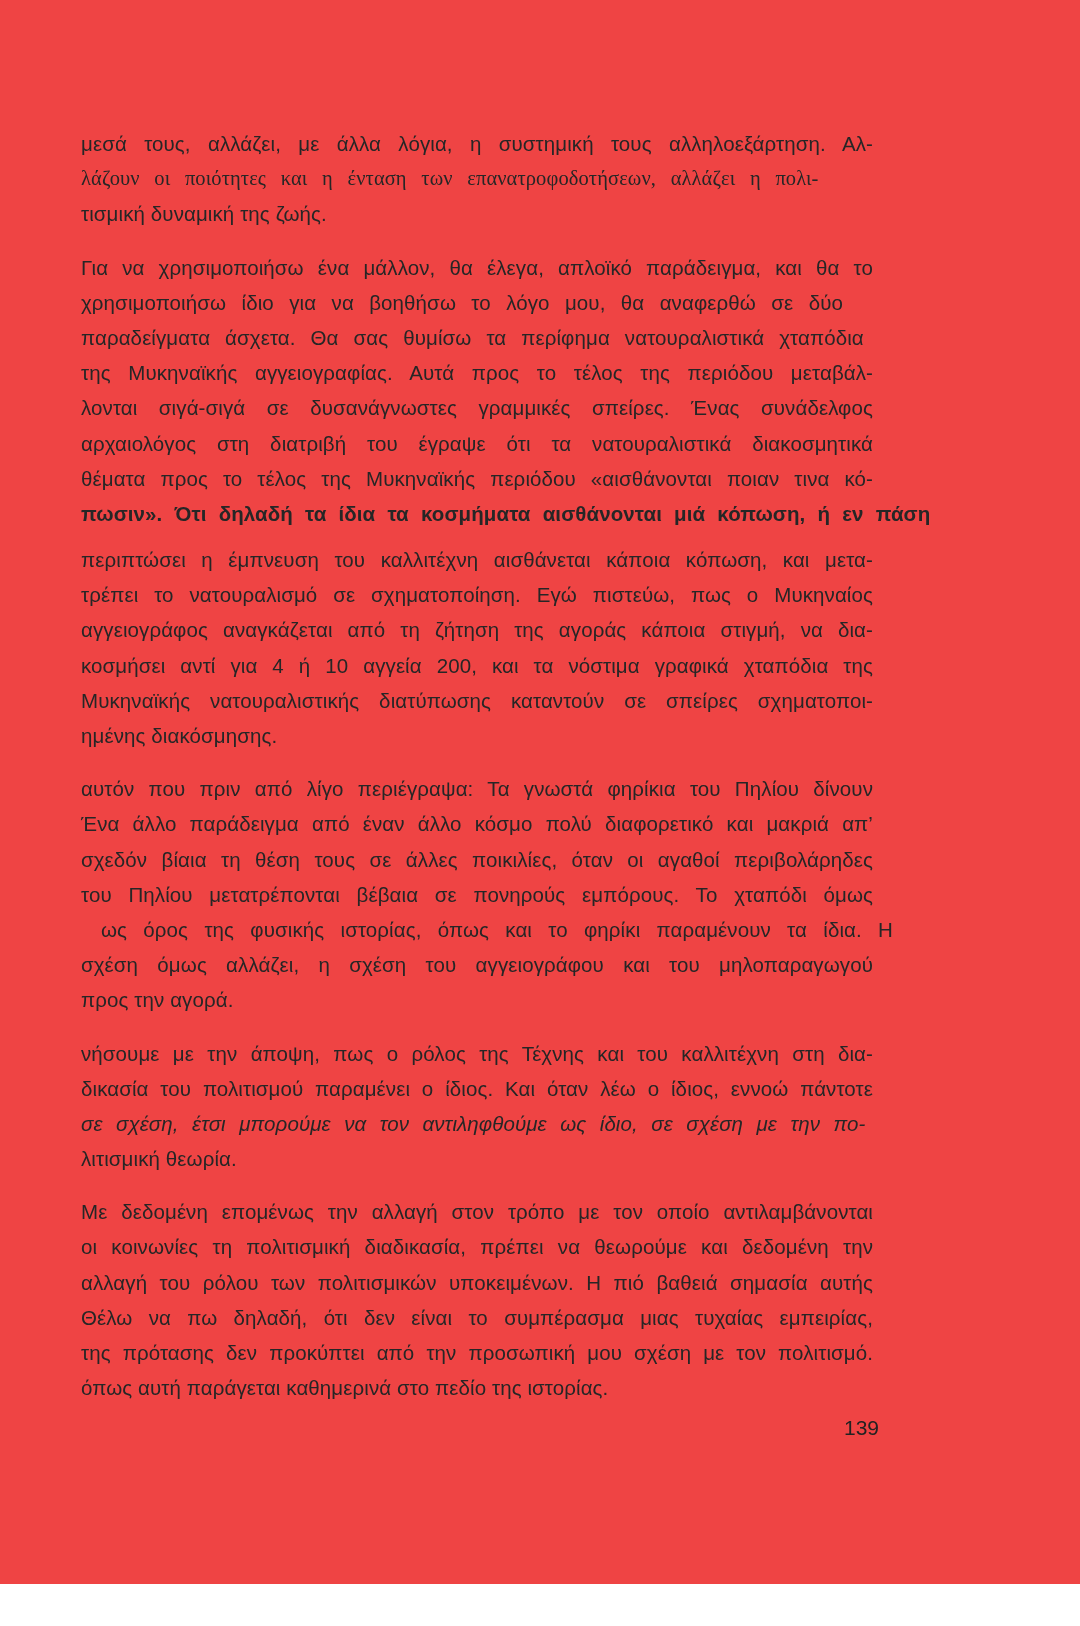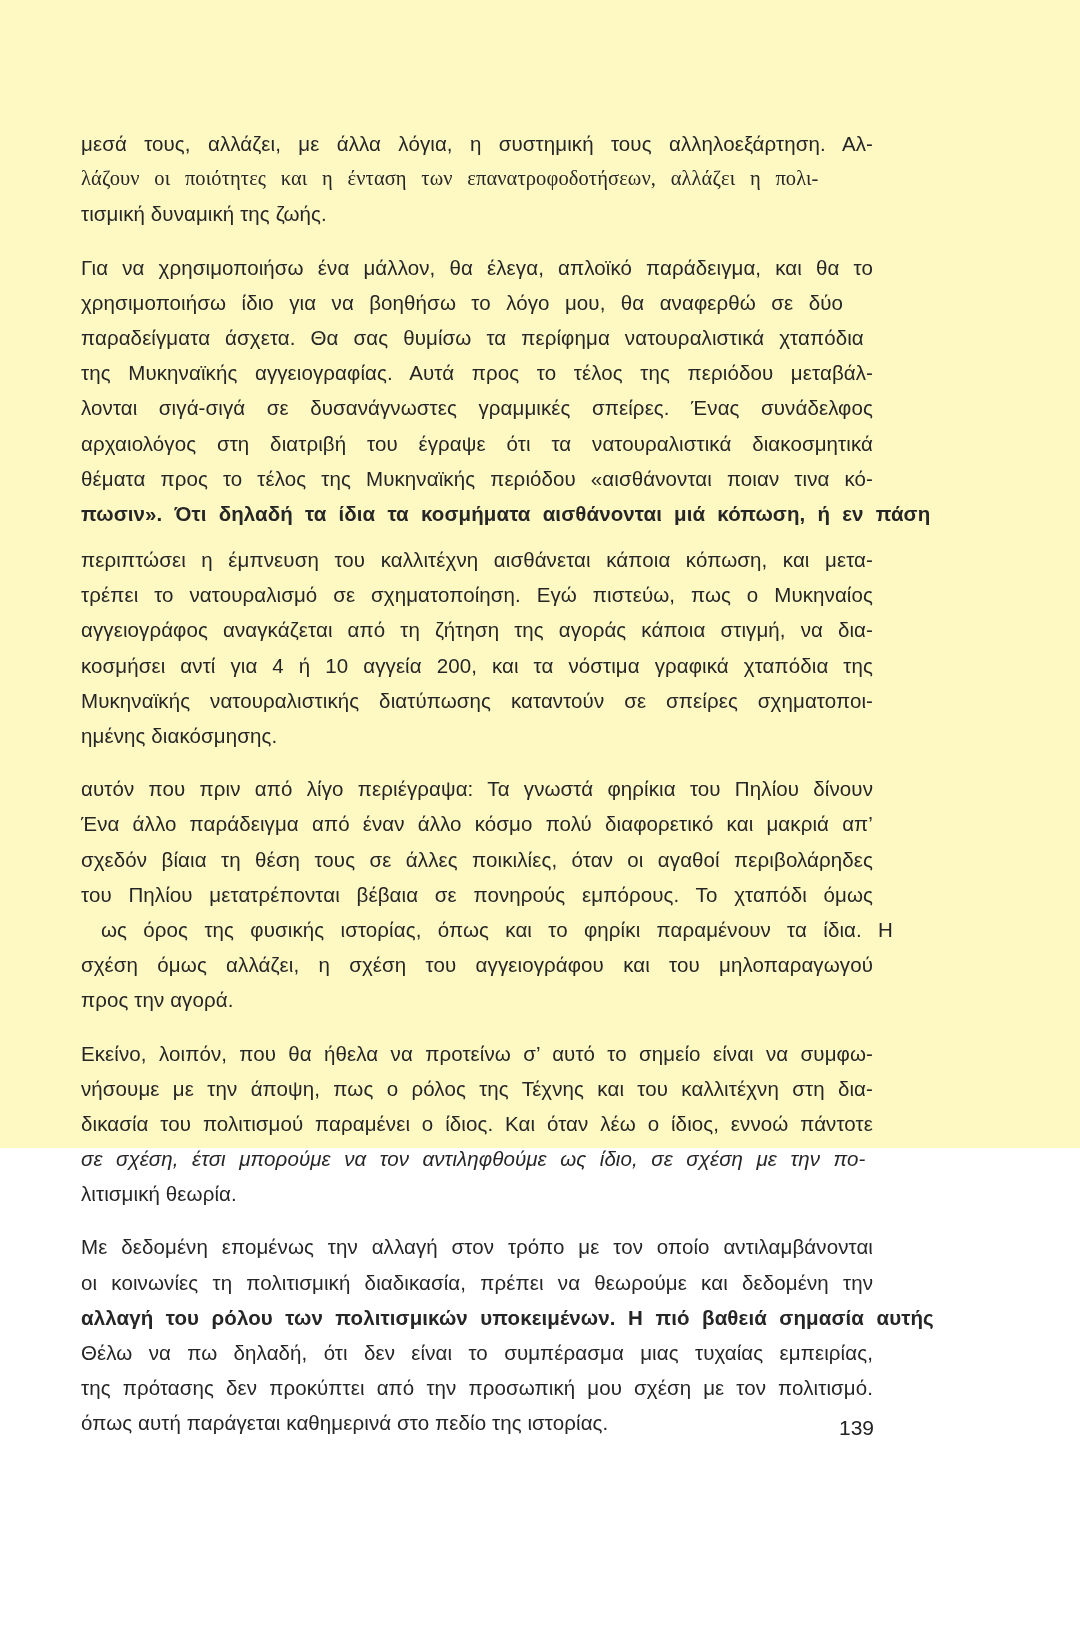--- a/index.html
+++ b/index.html
@@ -8,22 +8,22 @@
     height: 1626px;
     background: #ffffff;
     position: relative;
     overflow: hidden;
     font-family: "Liberation Sans", "DejaVu Sans", sans-serif;
     color: #262626;
   }
   .page {
     position: absolute;
     left: 0; top: 0;
-    width: 1080px; height: 1148px;
-    background: #fef9c3;
+    width: 1080px; height: 1584px;
+    background: #ef4444;
   }
   .text-block {
     position: absolute;
     left: 81px;
     top: 126px;
     width: 792px;
   }
   .para {
     margin: 0 0 18px 0;
   }
@@ -39,21 +39,21 @@
   }
   .line.last {
     text-align-last: left;
   }
   .page-number {
     position: absolute;
     left: 839px;
     top: 1416px;
     width: 40px;
     font-size: 21px;
-    text-align: left;
+    text-align: right;
     color: #222;
   }
 </style>
 </head>
 <body>
 
 <div class="page">
   <div class="text-block" id="text-block">
       <div class="para">
         <span class="line" style="display: block; word-spacing: 11.4953px; text-align-last: left;">μεσά τους, αλλάζει, με άλλα λόγια, η συστημική τους αλληλοεξάρτηση. Αλ-</span>
@@ -79,29 +79,28 @@
       <div class="para">
         <span class="line" style="display: block; word-spacing: 8.42614px; text-align-last: left;">αυτόν που πριν από λίγο περιέγραψα: Τα γνωστά φηρίκια του Πηλίου δίνουν</span>
         <span class="line" style="display: block; word-spacing: 7.33239px; text-align-last: left;">Ένα άλλο παράδειγμα από έναν άλλο κόσμο πολύ διαφορετικό και μακριά απ’</span>
         <span class="line" style="display: block; word-spacing: 8.56108px; text-align-last: left;">σχεδόν βίαια τη θέση τους σε άλλες ποικιλίες, όταν οι αγαθοί περιβολάρηδες</span>
         <span class="line" style="display: block; word-spacing: 10.8958px; text-align-last: left;">του Πηλίου μετατρέπονται βέβαια σε πονηρούς εμπόρους. Το χταπόδι όμως</span>
         <span class="line" style="display: block; word-spacing: 10.4792px; text-align-last: left; margin-left: 20px;">ως όρος της φυσικής ιστορίας, όπως και το φηρίκι παραμένουν τα ίδια. Η</span>
         <span class="line" style="display: block; word-spacing: 13.4601px; text-align-last: left;">σχέση όμως αλλάζει, η σχέση του αγγειογράφου και του μηλοπαραγωγού</span>
         <span class="line last">προς την αγορά.</span>
       </div>
       <div class="para">
-        <span class="line" style="display: block; word-spacing: 6.48197px; text-align-last: left;">Εκείνο, λοιπόν, που θα ήθελα να προτείνω σ’ αυτό το σημείο είναι να συμφω-</span>
         <span class="line" style="display: block; word-spacing: 7.49639px; text-align-last: left;">νήσουμε με την άποψη, πως ο ρόλος της Τέχνης και του καλλιτέχνη στη δια-</span>
         <span class="line" style="display: block; word-spacing: 5.99609px; text-align-last: left;">δικασία του πολιτισμού παραμένει ο ίδιος. Και όταν λέω ο ίδιος, εννοώ πάντοτε</span>
         <span class="line" style="display: block; word-spacing: 7.63942px; text-align-last: left; font-style: italic;">σε σχέση, έτσι μπορούμε να τον αντιληφθούμε ως ίδιο, σε σχέση με την πο-</span>
         <span class="line last">λιτισμική θεωρία.</span>
       </div>
       <div class="para">
         <span class="line" style="display: block; word-spacing: 7.99062px; text-align-last: left;">Με δεδομένη επομένως την αλλαγή στον τρόπο με τον οποίο αντιλαμβάνονται</span>
         <span class="line" style="display: block; word-spacing: 8.39062px; text-align-last: left;">οι κοινωνίες τη πολιτισμική διαδικασία, πρέπει να θεωρούμε και δεδομένη την</span>
-        <span class="line" style="display: block; word-spacing: 6.6625px; text-align-last: left; font-weight: bold;">αλλαγή του ρόλου των πολιτισμικών υποκειμένων. Η πιό βαθειά σημασία αυτής</span>
+        <span class="line" style="display: block; word-spacing: 6.6625px; text-align-last: left;">αλλαγή του ρόλου των πολιτισμικών υποκειμένων. Η πιό βαθειά σημασία αυτής</span>
         <span class="line" style="display: block; word-spacing: 10.4688px; text-align-last: left;">Θέλω να πω δηλαδή, ότι δεν είναι το συμπέρασμα μιας τυχαίας εμπειρίας,</span>
         <span class="line" style="display: block; word-spacing: 6.22443px; text-align-last: left;">της πρότασης δεν προκύπτει από την προσωπική μου σχέση με τον πολιτισμό.</span>
         <span class="line last">όπως αυτή παράγεται καθημερινά στο πεδίο της ιστορίας.</span>
       </div>
     </div>
   <div class="page-number">139</div>
 </div>
 
 </body></html>

